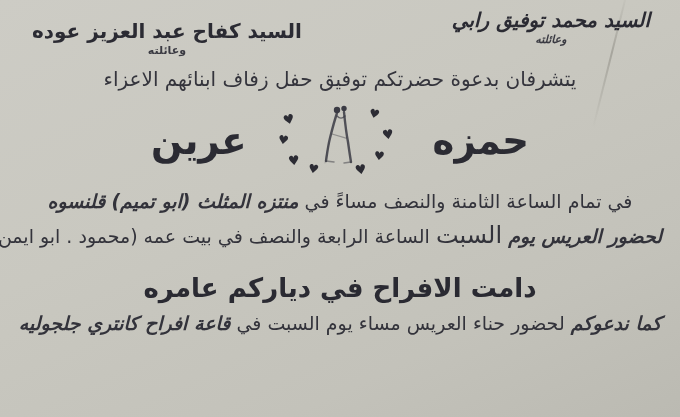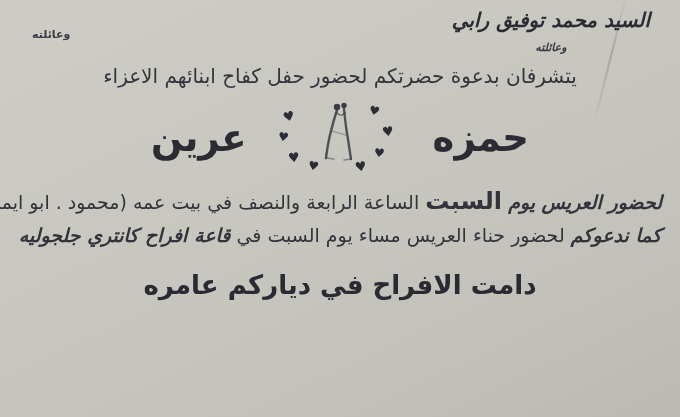--- a/index.html
+++ b/index.html
@@ -18,21 +18,21 @@
     background:linear-gradient(to bottom,rgba(125,123,115,0),rgba(125,123,115,.45) 45%,rgba(125,123,115,0));
     transform:rotate(14deg);transform-origin:top center;pointer-events:none;
   }
   .content{position:relative;padding:6px 18px 0 18px;}
   
   .hosts-row{display:flex;justify-content:space-between;align-items:flex-start;padding:0 8px;}
   .host{text-align:center;}
   .host-left{margin-top:13px;margin-left:6px;}
   .host-right{margin-top:2px;margin-right:4px;font-style:italic;}
   .host-name{font-size:20px;font-weight:700;letter-spacing:0;white-space:nowrap;color:#2b2b33;}
-  .host-family{font-size:11px;font-weight:600;margin-top:9px;color:#3a3a42;}
+  .host-family{font-size:11px;font-weight:600;margin-top:1px;color:#3a3a42;}
   
   .line{text-align:center;}
   .intro{margin-top:10px;font-size:20px;font-weight:500;color:#34343c;}
   
   .names-row{margin-top:8px;display:flex;justify-content:center;align-items:center;gap:34px;height:82px;}
   .couple-name{font-size:37px;font-weight:800;color:#2b2b33;line-height:1;transform:scaleY(1.05);}
   .decor{position:relative;width:118px;height:78px;flex:0 0 auto;}
   .heart{position:absolute;font-size:13px;color:#2c2c34;line-height:1;}
   .h1{left:2px;top:12px;transform:rotate(-14deg);}
   .h2{left:-3px;top:33px;transform:rotate(8deg);font-size:12px;}
@@ -43,43 +43,44 @@
   .h7{left:101px;top:27px;transform:rotate(-8deg);}
   .h8{left:88px;top:7px;transform:rotate(12deg);font-size:12px;}
   .couple-svg{position:absolute;left:36px;top:2px;}
   
   .date-line{margin-top:10px;font-size:20px;font-weight:700;color:#2d2d35;}
   .date-value{font-size:27px;font-weight:800;color:#232329;letter-spacing:.5px;}
   
   .body-line{margin-top:9px;font-size:19px;color:#33333b;white-space:nowrap;}
   .seg-n{font-weight:400;}
   .seg-bi{font-weight:700;font-style:italic;}
-  .seg-big{font-weight:700;font-size:24px;font-style:normal;letter-spacing:.5px;text-align:right;}
+  .seg-big{font-weight:400;font-size:24px;font-style:normal;letter-spacing:.5px;text-align:right;}
   
   .closing{margin-top:24px;font-size:26px;font-weight:800;color:#2a2a32;transform:scaleY(1.02);}
 </style>
 </head>
 <body>
 
 <div class="card">
   <div class="crease"></div>
 
   <div class="content">
 
     <div class="hosts-row">
       <div class="host host-right">
         <div class="host-name">السيد محمد توفيق رابي</div>
         <div class="host-family">وعائلته</div>
       </div>
       <div class="host host-left">
+        <div class="host-name">السيد كفاح عبد العزيز عوده</div>
         <div class="host-family">وعائلته</div>
       </div>
     </div>
 
-    <div class="line intro">يتشرفان بدعوة حضرتكم لحضور حفل كفاح ابنائهم الاعزاء</div>
+    <div class="line intro">يتشرفان بدعوة حضرتكم توفيق حفل زفاف ابنائهم الاعزاء</div>
 
     <div class="names-row">
       <div class="couple-name">حمزه</div>
 
       <div class="decor">
         <span class="heart h1">♥</span>
         <span class="heart h2">♥</span>
         <span class="heart h3">♥</span>
         <span class="heart h4">♥</span>
         <span class="heart h5">♥</span>
@@ -97,29 +98,34 @@
             <path d="M9,58 L17,59 M34,59 L27,60" stroke-width="1.5" opacity="0.5"></path>
             <path d="M12,40 C10,48 9,54 8,60" stroke-width="1" opacity="0.25"></path>
           </g>
         </svg>
       </div>
 
       <div class="couple-name">عرين</div>
     </div>
 
 
+    <div class="line body-line">
+      <span class="seg-n">في تمام الساعة الثامنة والنصف مساءً في</span>
+      <span class="seg-bi">منتزه المثلث (ابو تميم)</span>
+      <span class="seg-bi">قلنسوه</span>
+    </div>
 
     <div class="line body-line">
       <span class="seg-bi">لحضور العريس يوم</span>
       <span class="seg-big">السبت</span>
       <span class="seg-n">الساعة الرابعة والنصف في بيت عمه (محمود . ابو ايمن)</span>
     </div>
 
+    <div class="line closing">دامت الافراح في دياركم عامره</div>
+
     <div class="line body-line">
       <span class="seg-bi">كما ندعوكم</span>
       <span class="seg-n">لحضور حناء العريس مساء يوم السبت في</span>
       <span class="seg-bi">قاعة افراح كانتري جلجوليه</span>
     </div>
 
-    <div class="line closing">دامت الافراح في دياركم عامره</div>
-
   </div>
 </div>
 
 </body></html>

